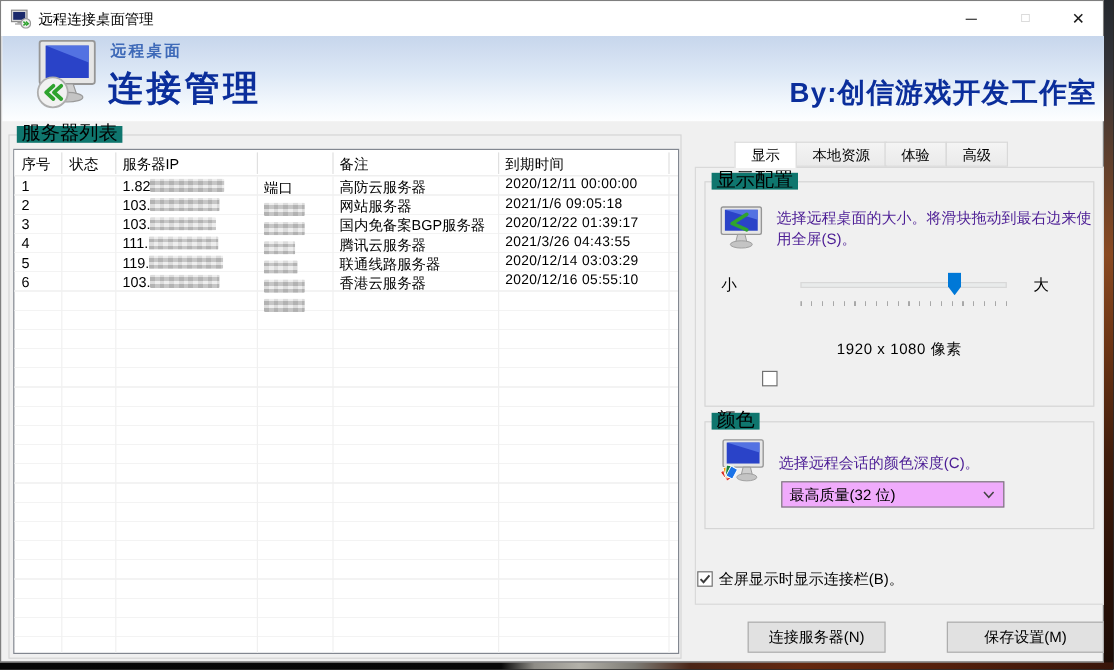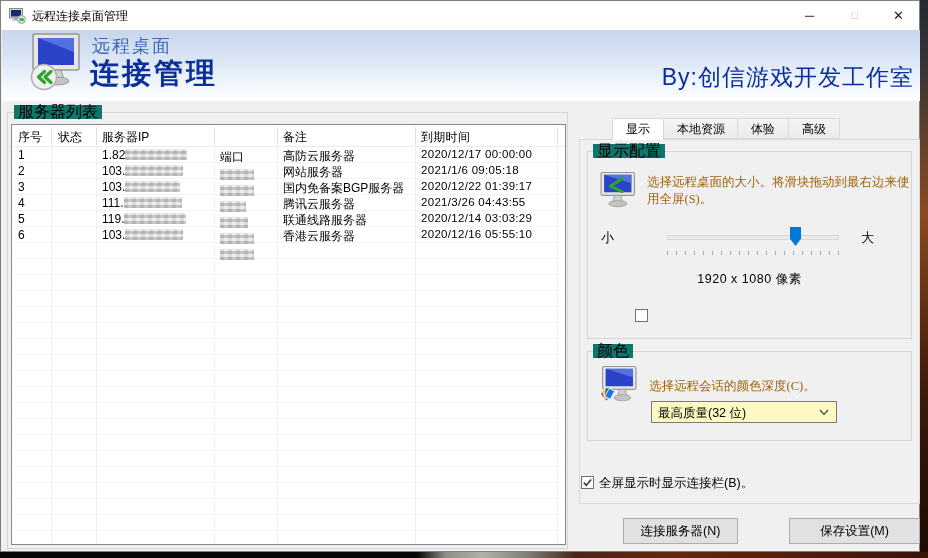--- a/index.html
+++ b/index.html
@@ -20,23 +20,23 @@
   .title-icon{position:absolute;left:8px;top:6px;width:17px;height:17px;}
   .title-text{position:absolute;left:31px;top:7px;font-size:12px;color:#000;}
   .cap-btn{position:absolute;top:0;width:45px;height:29px;text-align:center;line-height:29px;
     font-size:13px;color:#1a1a1a;}
   .cap-min{left:786px;}
   .cap-max{left:831px;color:#bdbdbd;font-size:11px;}
   .cap-close{left:876px;width:43px;}
   
   .banner{position:absolute;left:1px;top:29px;width:918px;height:71px;
     background:linear-gradient(180deg,#c7d6ec 0%,#dde8f6 45%,#f3f8fd 80%,#fdfeff 100%);}
-  .banner-sub{position:absolute;left:90px;top:4px;font-size:18px;color:#3f6ab8;letter-spacing:2px;}
+  .banner-sub{position:absolute;left:90px;top:4px;font-size:13px;color:#3f6ab8;letter-spacing:2px;font-weight:bold;}
   .banner-title{position:absolute;left:88px;top:24px;font-size:29px;font-weight:bold;color:#0b2e9b;letter-spacing:3px;}
-  .banner-by{position:absolute;right:6px;top:32px;font-size:23px;font-weight:normal;color:#0b2e9b;letter-spacing:1px;margin-left:33px;}
+  .banner-by{position:absolute;right:6px;top:32px;font-size:23px;font-weight:bold;color:#0b2e9b;letter-spacing:1px;margin-left:33px;}
   .banner-icon{position:absolute;left:27px;top:2px;width:54px;height:64px;}
   
   .groupbox{position:absolute;border:1px solid #d5d5d5;}
   .grouplabel{position:absolute;background:#0f766e;padding:0 4px;font-size:16px;color:#000;line-height:14px;}
   
   .listview{position:absolute;left:10px;top:123px;width:555px;height:421px;background:#fff;border:1px solid #828790;}
   .lv-head{position:absolute;left:0;top:0;width:100%;height:22px;background:#fff;border-bottom:1px solid #ececec;}
   .lv-head .hcell{position:absolute;top:4px;font-size:12px;color:#000;white-space:nowrap;}
   .hsep{position:absolute;top:2px;width:1px;height:18px;background:#e0e0e0;}
   .lv-body{position:absolute;left:0;top:22px;right:0;bottom:0;
@@ -49,32 +49,32 @@
   .blur{display:inline-block;height:11px;vertical-align:-1px;border-radius:1px;opacity:.85;
     background-image:repeating-linear-gradient(0deg,rgba(150,150,150,.55) 0 3px,rgba(235,235,235,.6) 3px 6px),
                      repeating-linear-gradient(90deg,#b9b9b9 0 4px,#ededed 4px 8px);}
   
   .tab{position:absolute;top:117px;height:21px;line-height:20px;padding:0 13px;font-size:12px;
     border:1px solid #d9d9d9;background:linear-gradient(#f4f4f4,#eaeaea);z-index:1;margin-left:33px;}
   .tab.active{background:#fff;height:22px;border-bottom:none;z-index:3;line-height:21px;}
   .tabpage{position:absolute;left:578px;top:138px;width:341px;height:365px;background:#f0f0f0;
     border:1px solid #d9d9d9;z-index:2;}
   
-  .desc{position:absolute;font-size:12.5px;line-height:17px;color:#a16207;font-family:Liberation Serif, serif;}
+  .desc{position:absolute;font-size:12.5px;line-height:17px;color:#4c1d95;}
   .mini-label{position:absolute;font-size:13px;color:#000;}
   .slider-track{position:absolute;left:666px;top:234px;width:172px;height:5px;background:#e9ebeb;border:1px solid #d8d8d8;}
   .slider-thumb{position:absolute;left:789px;top:226px;width:11px;height:19px;background:#0078d7;
     clip-path:polygon(0 0,100% 0,100% 62%,50% 100%,0 62%);}
   .slider-ticks{position:absolute;left:666px;top:250px;width:174px;height:4px;
     background:repeating-linear-gradient(90deg,#a8a8a8 0 1px,transparent 1px 9px);}
   .res-text{position:absolute;left:586px;top:270px;width:325px;text-align:center;font-size:12.5px;letter-spacing:.5px;}
   .checkbox{position:absolute;width:13px;height:13px;background:#fff;border:1px solid #707070;}
   .cb-label{position:absolute;font-size:12.5px;color:#000;white-space:nowrap;}
   
-  .combo{position:absolute;left:650px;top:400px;width:186px;height:22px;background:#fef9c3;
+  .combo{position:absolute;left:650px;top:400px;width:186px;height:22px;background:#f0abfc;
     border:1px solid #7a7a7a;}
   .combo-text{position:absolute;left:6px;top:3px;font-size:12.5px;color:#000;}
   .combo-arrow{position:absolute;right:7px;top:7px;}
   
   .btn{position:absolute;top:517px;height:26px;background:#e1e1e1;border:1px solid #adadad;
     text-align:center;line-height:24px;font-size:12.5px;color:#000;}
   .btn-connect{left:622px;width:115px;}
   .btn-save{left:788px;width:131px;}
 </style>
 </head>
@@ -142,21 +142,21 @@
         <i class="vline" style="left:202px;"></i>
         <i class="vline" style="left:265px;"></i>
         <i class="vline" style="left:403px;"></i>
         <i class="vline" style="left:545px;"></i>
 
         <div class="lv-row" style="top:0;">
           <span class="cell c-no">1</span>
           <span class="cell c-ip"><span>1.82</span><span class="blur" style="width:62px;"></span></span>
           <span class="cell c-port"><span class="blur" style="width:34px;"></span></span>
           <span class="cell c-remark">高防云服务器</span>
-          <span class="cell c-exp">2020/12/17 00:00:00</span>
+          <span class="cell c-exp">2020/12/11 00:00:00</span>
         </div>
         <div class="lv-row" style="top:16px;">
           <span class="cell c-no">2</span>
           <span class="cell c-ip"><span>103.</span><span class="blur" style="width:58px;"></span></span>
           <span class="cell c-port"><span class="blur" style="width:34px;"></span></span>
           <span class="cell c-remark">网站服务器</span>
           <span class="cell c-exp">2021/1/6 09:05:18</span>
         </div>
         <div class="lv-row" style="top:32px;">
           <span class="cell c-no">3</span>
@@ -207,21 +207,21 @@
       <ellipse cx="28" cy="43" rx="12" ry="4" fill="#c4c4c4" stroke="#9a9a9a"></ellipse>
     </svg>
     <div class="desc" style="left:646px;top:173px;width:264px;z-index:5;">选择远程桌面的大小。将滑块拖动到最右边来使用全屏(S)。</div>
 
     <span class="mini-label" style="left:600px;top:228px;z-index:5;">小</span>
     <div class="slider-track" style="z-index:5;"></div>
     <div class="slider-thumb" style="z-index:6;"></div>
     <div class="slider-ticks" style="z-index:5;"></div>
     <span class="mini-label" style="left:860px;top:228px;z-index:5;">大</span>
 
-    <div class="res-text" style="z-index:5;">1920 x 1080 像素</div>
+    <div class="res-text" style="z-index:5;margin-top:12px;">1920 x 1080 像素</div>
 
     <span class="checkbox" style="left:634px;top:308px;z-index:5;"></span>
 
     <div class="groupbox" style="left:586px;top:350px;width:325px;height:90px;z-index:4;"></div>
     <div class="grouplabel" style="left:592px;top:343px;z-index:5;">颜色</div>
 
     <svg style="position:absolute;left:595px;top:364px;z-index:5;" width="42" height="38" viewBox="0 0 54 50">
       <rect x="8" y="2" width="44" height="30" rx="2" fill="#e6e6e6" stroke="#969696" stroke-width="1.5"></rect>
       <rect x="12" y="5" width="36" height="23" fill="#2a43c8"></rect>
       <path d="M12 5 L48 5 L48 16 Z" fill="#5a7ae6" opacity="0.85"></path>

